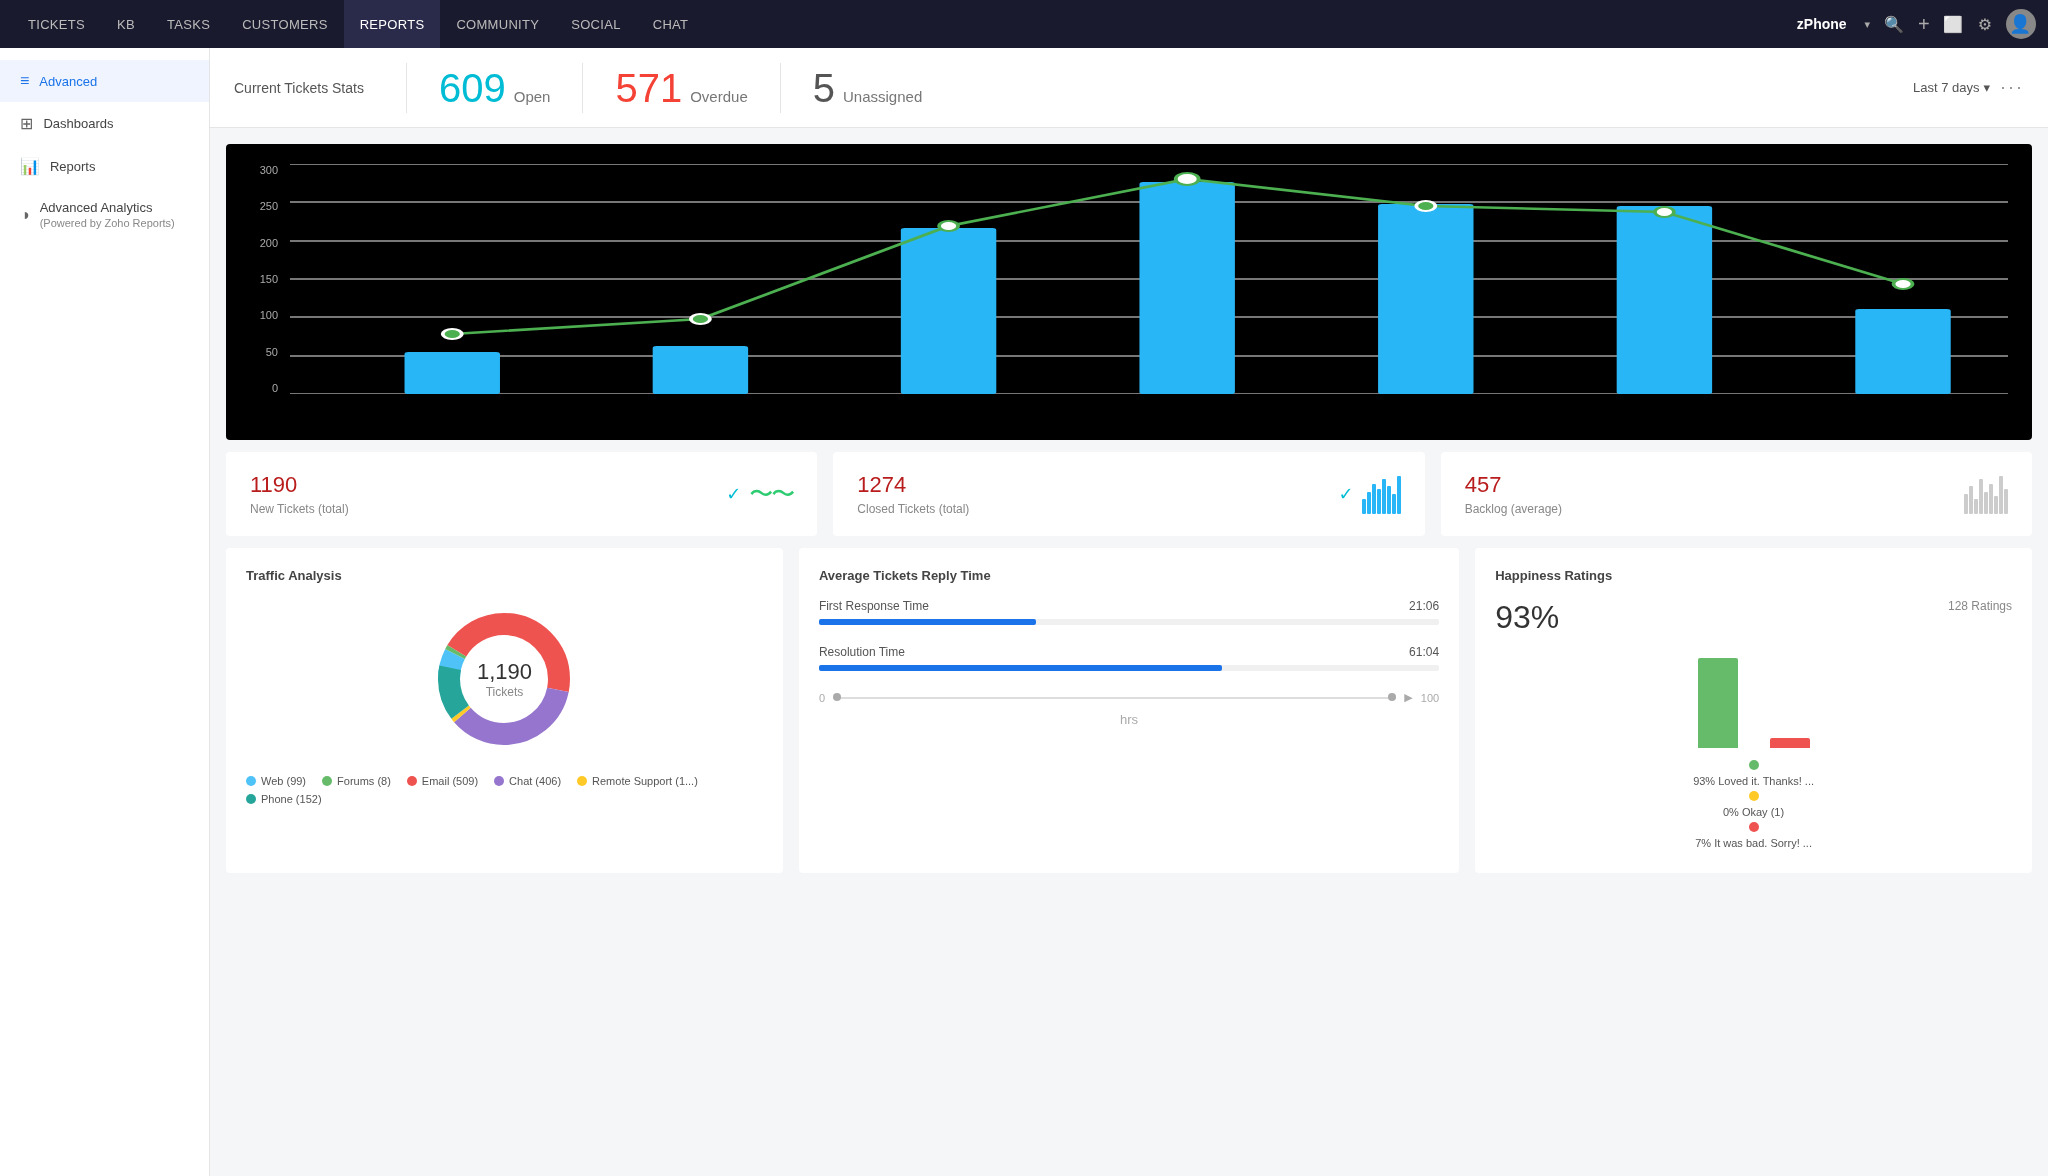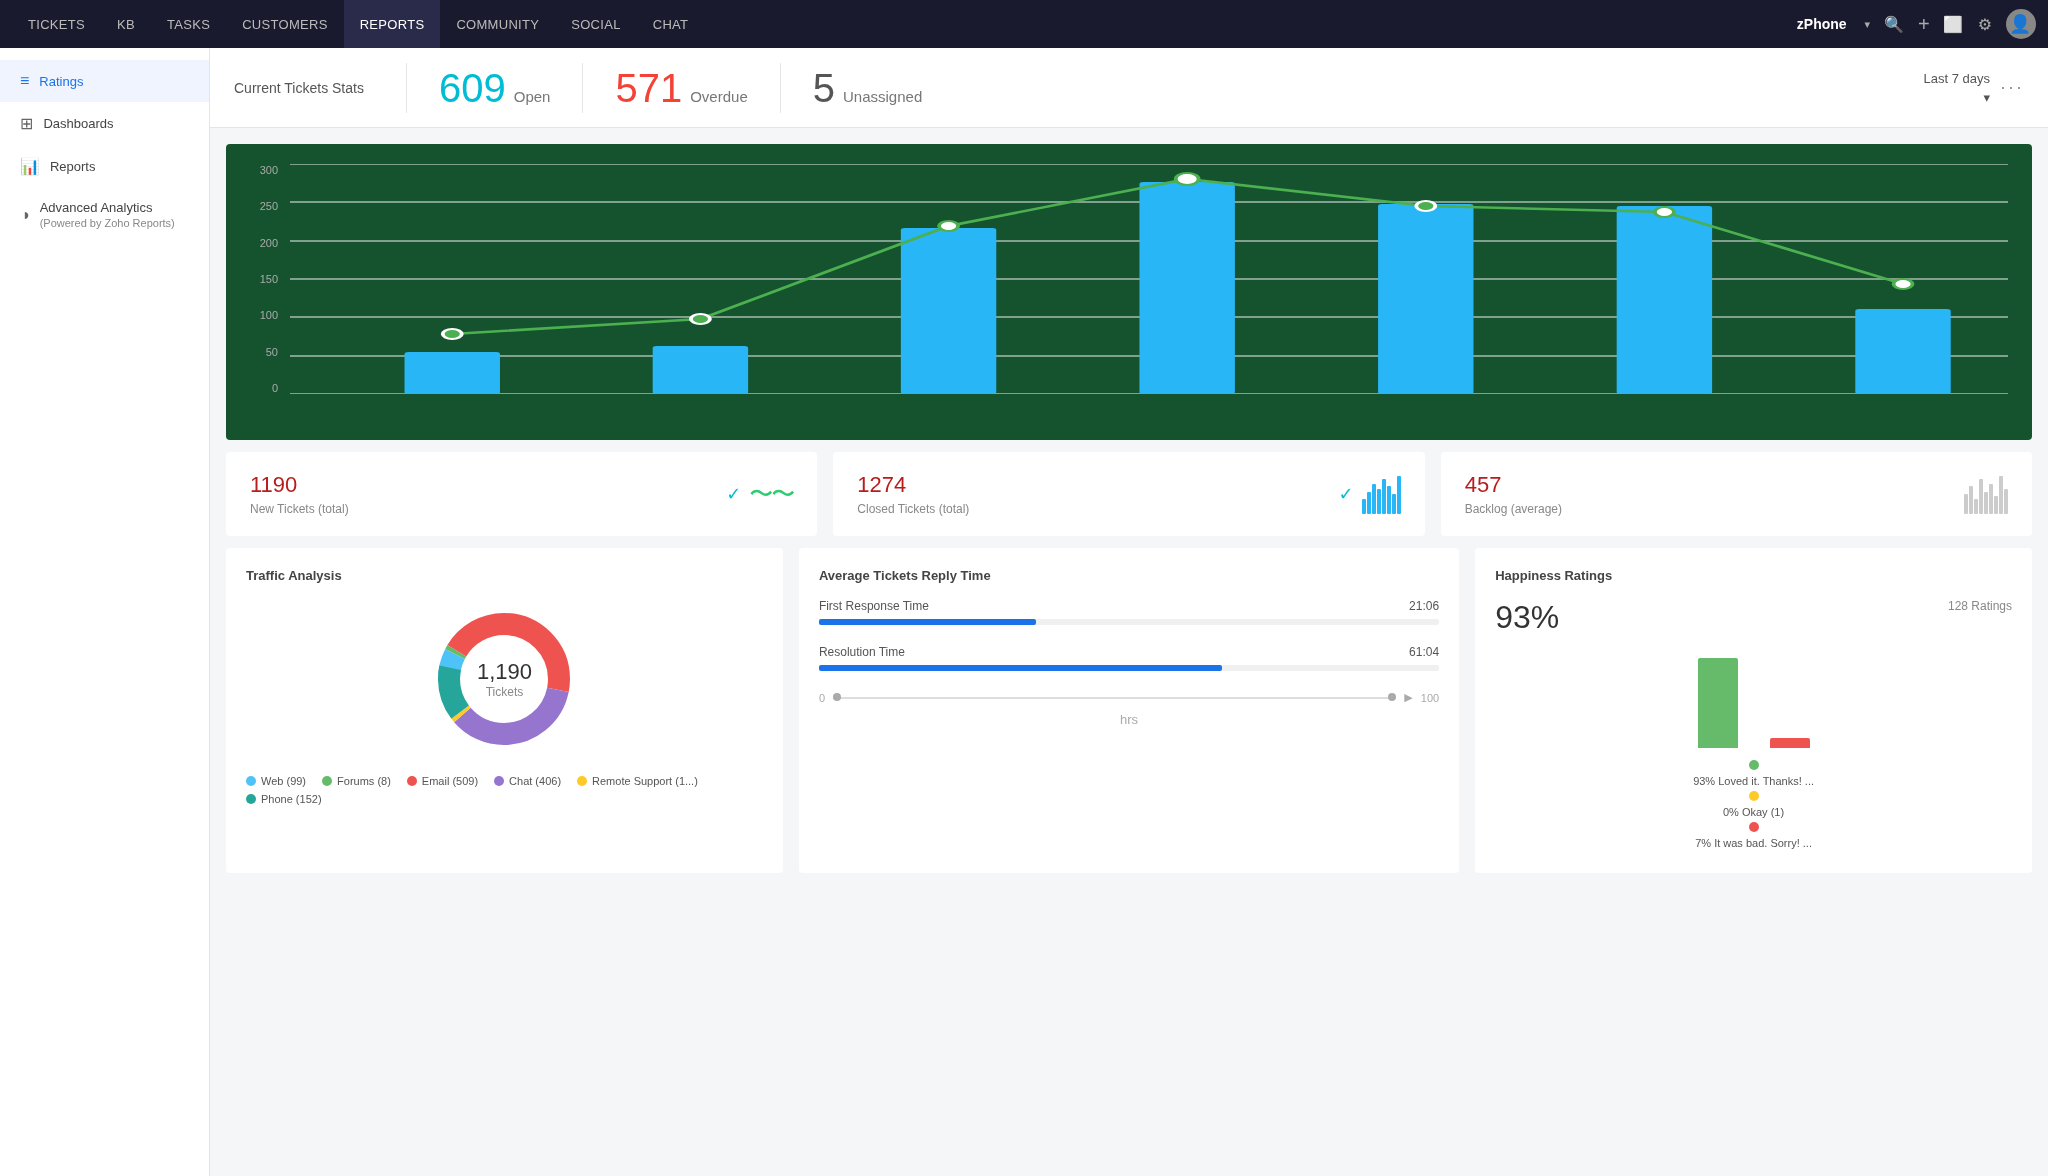--- a/index.html
+++ b/index.html
@@ -33,25 +33,25 @@
     .stats-header { background: #fff; display: flex; align-items: center; padding: 0 24px; height: 80px; border-bottom: 1px solid #e5e5e5; gap: 32px; }
     .stats-title { font-size: 14px; color: #555; font-weight: 500; width: 140px; }
     .stat-item { display: flex; align-items: baseline; gap: 8px; }
     .stat-number { font-size: 40px; font-weight: 300; line-height: 1; }
     .stat-number.open { color: #00bcd4; }
     .stat-number.overdue { color: #f44336; }
     .stat-number.unassigned { color: #555; }
     .stat-label { font-size: 15px; color: #777; }
     .stats-spacer { flex: 1; }
     .stats-right { display: flex; align-items: center; gap: 10px; }
-    .date-filter { font-size: 13px; color: #555; display: flex; align-items: flex-end; gap: 4px; cursor: pointer; flex-direction: column; }
+    .date-filter { font-size: 13px; color: #555; display: flex; align-items: flex-end; gap: 4px; cursor: pointer; }
     .more-btn { font-size: 18px; color: #888; cursor: pointer; letter-spacing: 2px; }
 
     
-    .chart-section { background: #14532d; margin: 16px 16px 0; border-radius: 4px; padding: 20px 24px 16px; }
+    .chart-section { background: #000000; margin: 16px 16px 0; border-radius: 4px; padding: 20px 24px 16px; }
     .chart-container { position: relative; height: 260px; }
     .chart-y-labels { position: absolute; left: 0; top: 0; bottom: 30px; display: flex; flex-direction: column; justify-content: space-between; align-items: flex-end; color: #aaa; font-size: 11px; padding-right: 8px; width: 36px; }
     .chart-inner { position: absolute; left: 40px; right: 0; top: 0; bottom: 30px; }
     .chart-x-labels { position: absolute; left: 40px; right: 0; bottom: 0; display: flex; justify-content: space-around; color: #aaa; font-size: 11px; }
     .bars-svg { width: 100%; height: 100%; }
 
     
     .stat-cards { display: flex; margin: 12px 16px; gap: 16px; }
     .stat-card { background: #fff; border-radius: 4px; padding: 20px 24px; flex: 1; display: flex; align-items: center; justify-content: space-between; }
     .stat-card-left .big-num { font-size: 22px; font-weight: 300; color: #b91c1c; }
@@ -131,21 +131,21 @@
     </div>
   </div>
 </nav>
 
 <div class="main-layout">
 
   <aside class="sidebar">
 
   <div class="sidebar-item active">
         <span class="sidebar-icon">≡</span>
-    <span>Ratings</span>
+    <span>Advanced</span>
       </div>
       <div class="sidebar-item">
         <span class="sidebar-icon">⊞</span>
     <span>Dashboards</span>
       </div>
       <div class="sidebar-item">
         <span class="sidebar-icon">📊</span>
     <span>Reports</span>
       </div>
       <div class="sidebar-item">

